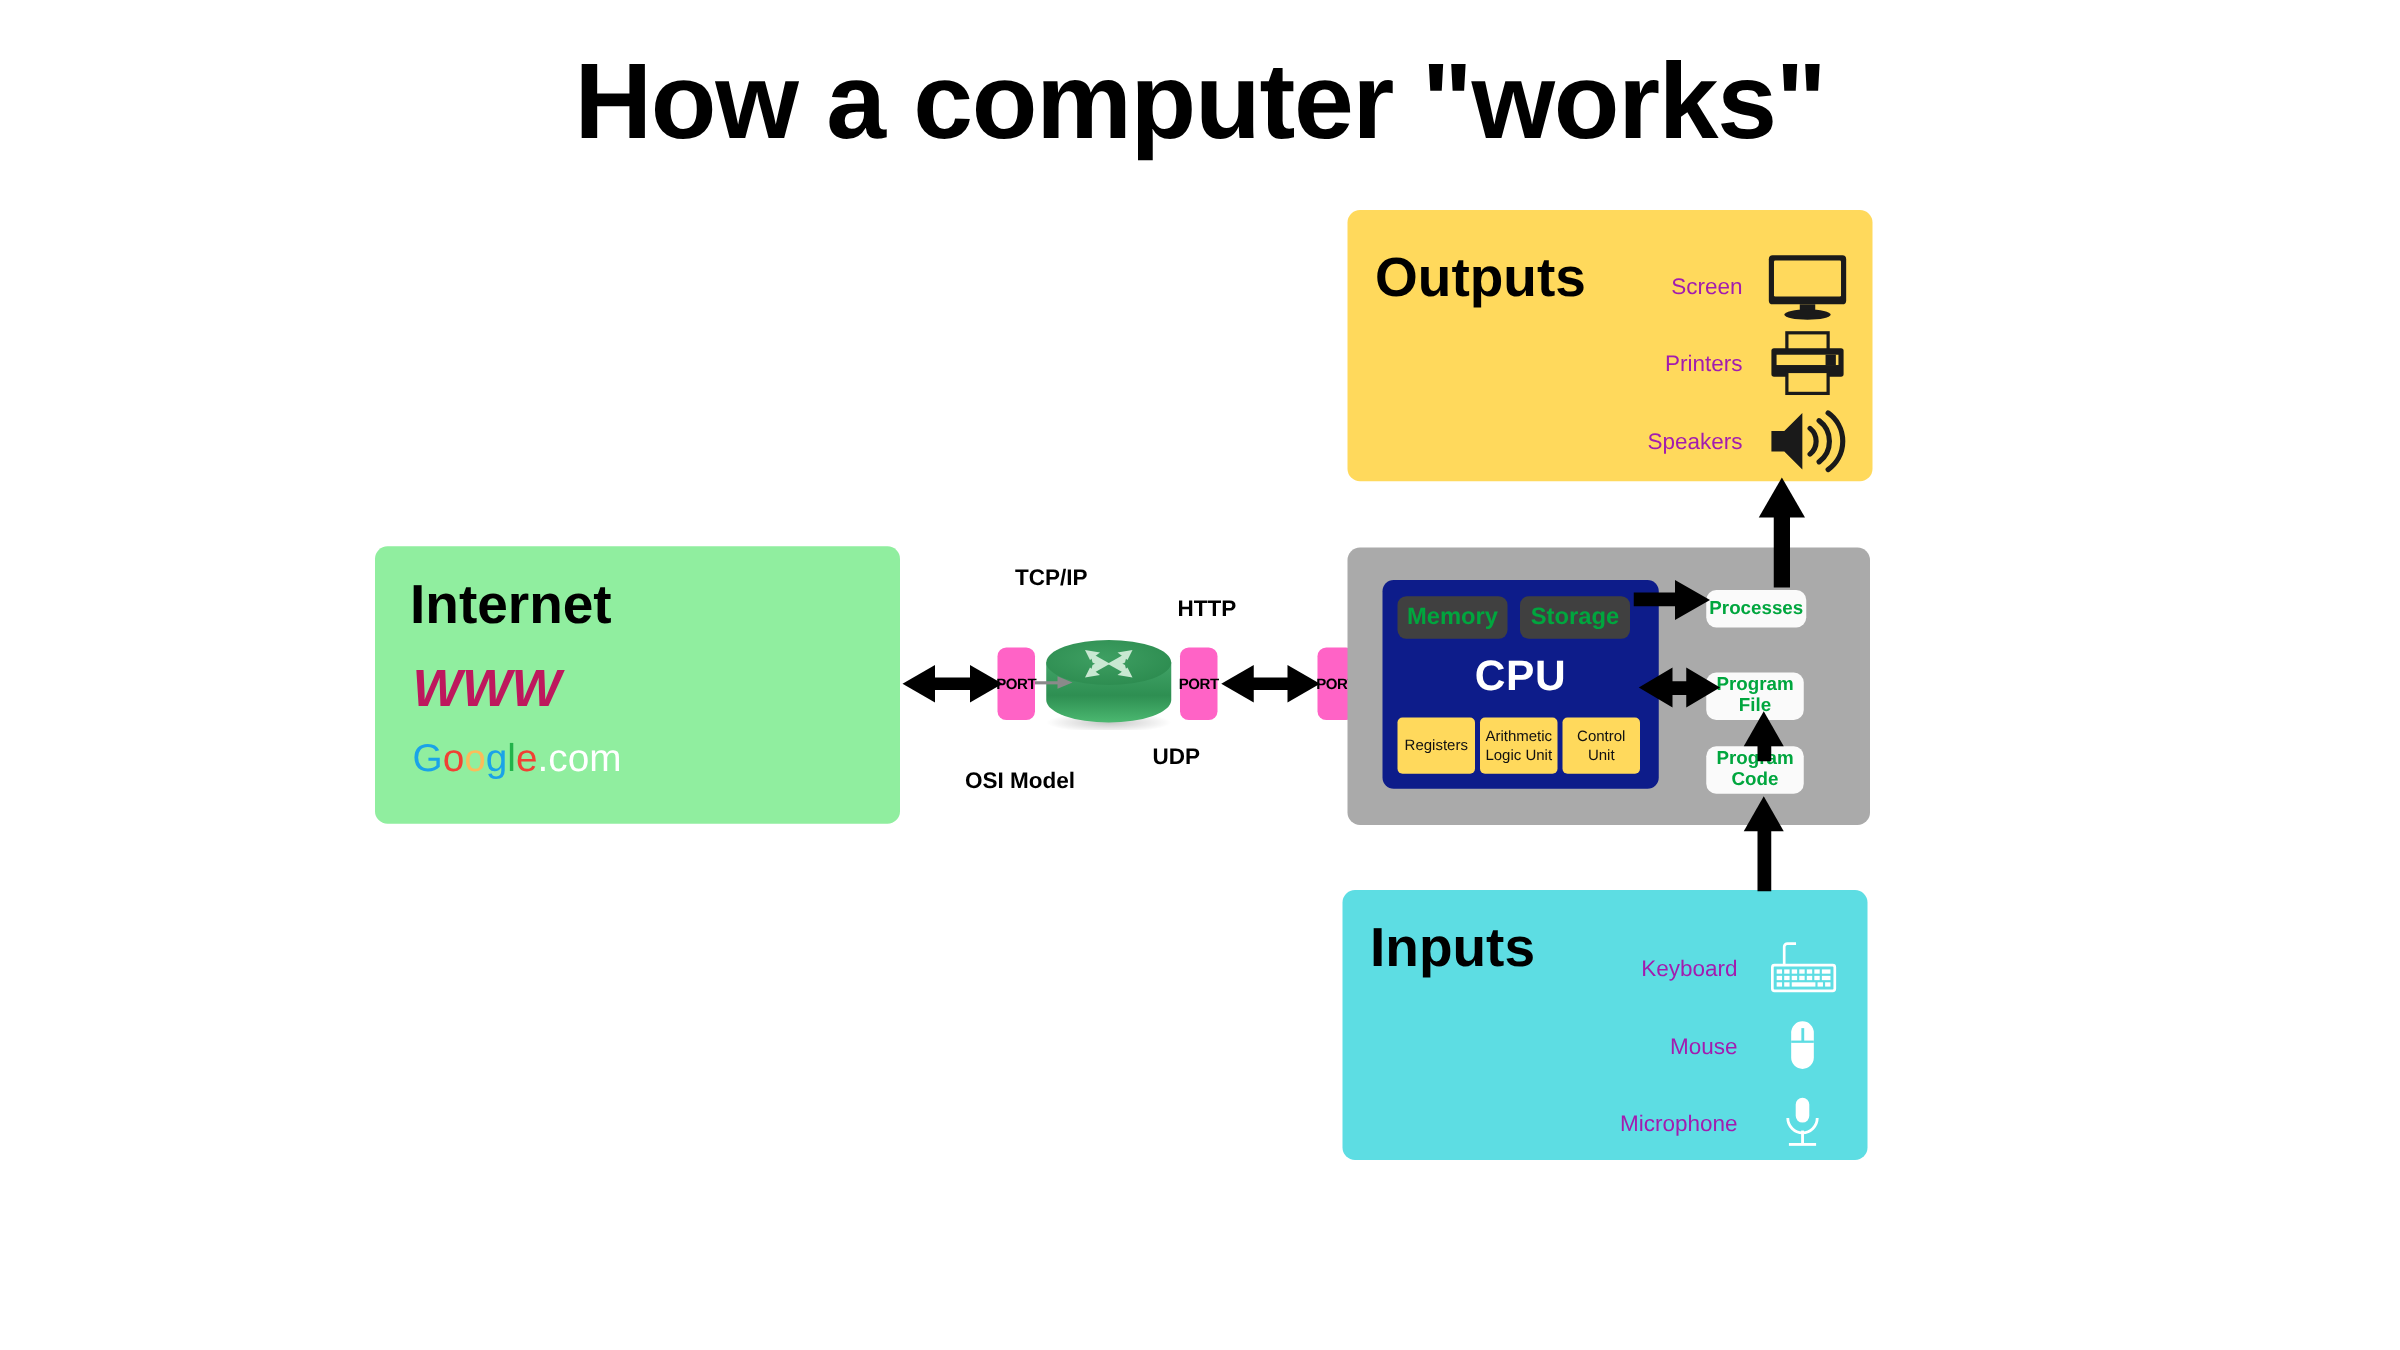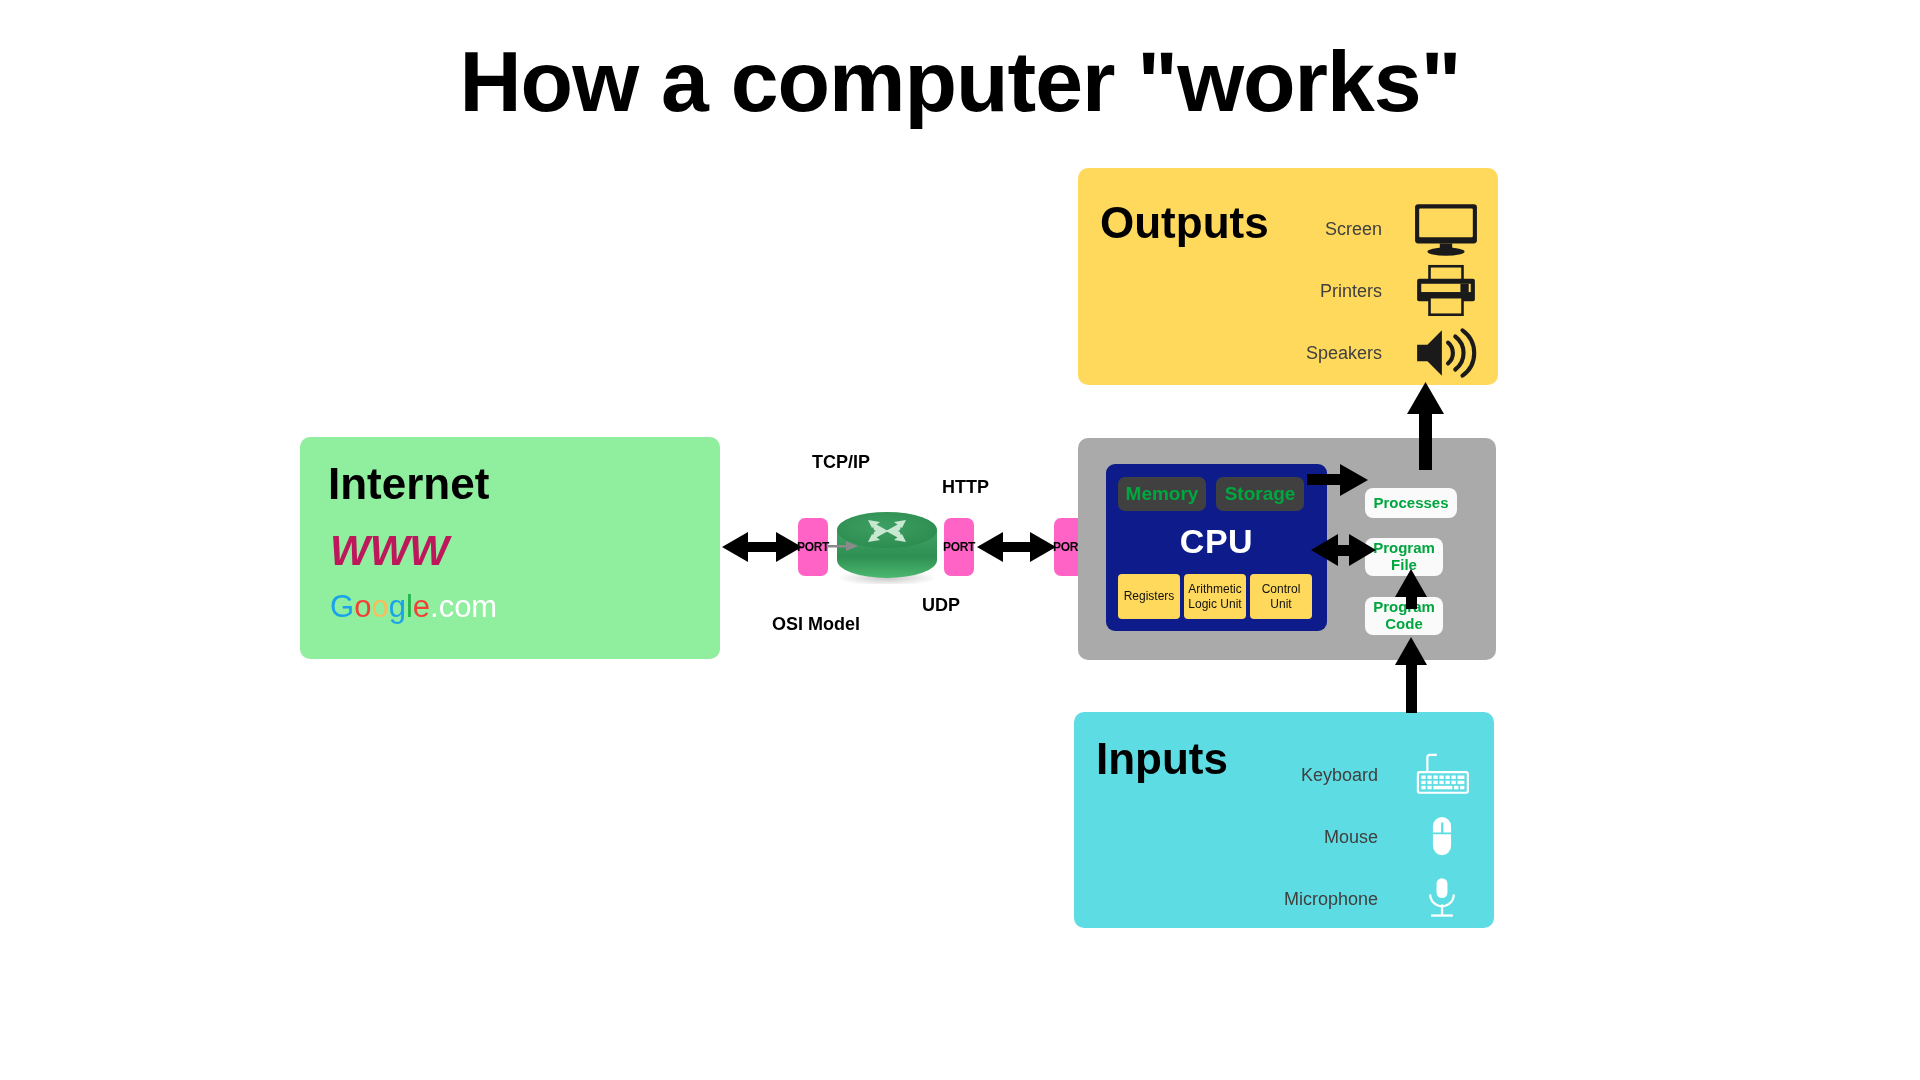--- a/index.html
+++ b/index.html
@@ -37,21 +37,21 @@
     position:absolute; left:30px; top:152px;
     font-size: 31px; font-weight: 500; white-space: nowrap;
   }
   #internet-google span { display:inline; }
 
   
   #outputs-panel { left: 1078px; top: 168px; width: 420px; height: 217px; background:#FFD95C; }
   #outputs-title { left: 22px; top: 30px; }
   .io-list { position:absolute; right: 14px; top: 30px; width: 260px; }
   .io-row { display:flex; align-items:center; justify-content:flex-end; height: 62px; }
-  .io-label { font-size: 18px; color:#404040; margin-right: 26px; white-space:nowrap; }
+  .io-label { font-size: 18px; color:#a21caf; margin-right: 14px; white-space:nowrap; }
   .io-icon { width: 76px; display:flex; align-items:center; justify-content:center; }
 
   
   #inputs-panel { left: 1074px; top: 712px; width: 420px; height: 216px; background:#5DDDE3; }
   #inputs-title { left: 22px; top: 22px; }
   #inputs-list { position:absolute; right: 14px; top: 32px; width: 280px; }
 
   
   #computer-box { left:1078px; top:438px; width:418px; height:222px; background:#AAAAAA; border-radius:10px; }
 
@@ -79,21 +79,21 @@
   #unit-registers { left:12px; width:62px; }
   #unit-alu { left:78px; width:62px; }
   #unit-cu { left:144px; width:62px; }
 
   
   .wbox {
     position:absolute; background:#FAFAFA; border-radius:8px;
     display:flex; align-items:center; justify-content:center; text-align:center;
     font-size:15px; font-weight:700; color:#00A63E; line-height:1.12;
   }
-  #box-processes   { left:287px; top:50px;  width:92px; height:30px;text-align:center; }
+  #box-processes   { left:287px; top:34px;  width:80px; height:30px;text-align:center; }
   #box-program-file{ left:287px; top:100px; width:78px; height:38px; }
   #box-program-code{ left:287px; top:159px; width:78px; height:38px; }
 
   
   .port {
     position:absolute; width:30px; height:58px; background:#FF63C6;
     border-radius:7px; display:flex; align-items:center; justify-content:center;
     font-size:12px; font-weight:700; color:#000; letter-spacing:-0.3px;
   }
   #port-1 { left:798px; top:518px; }

